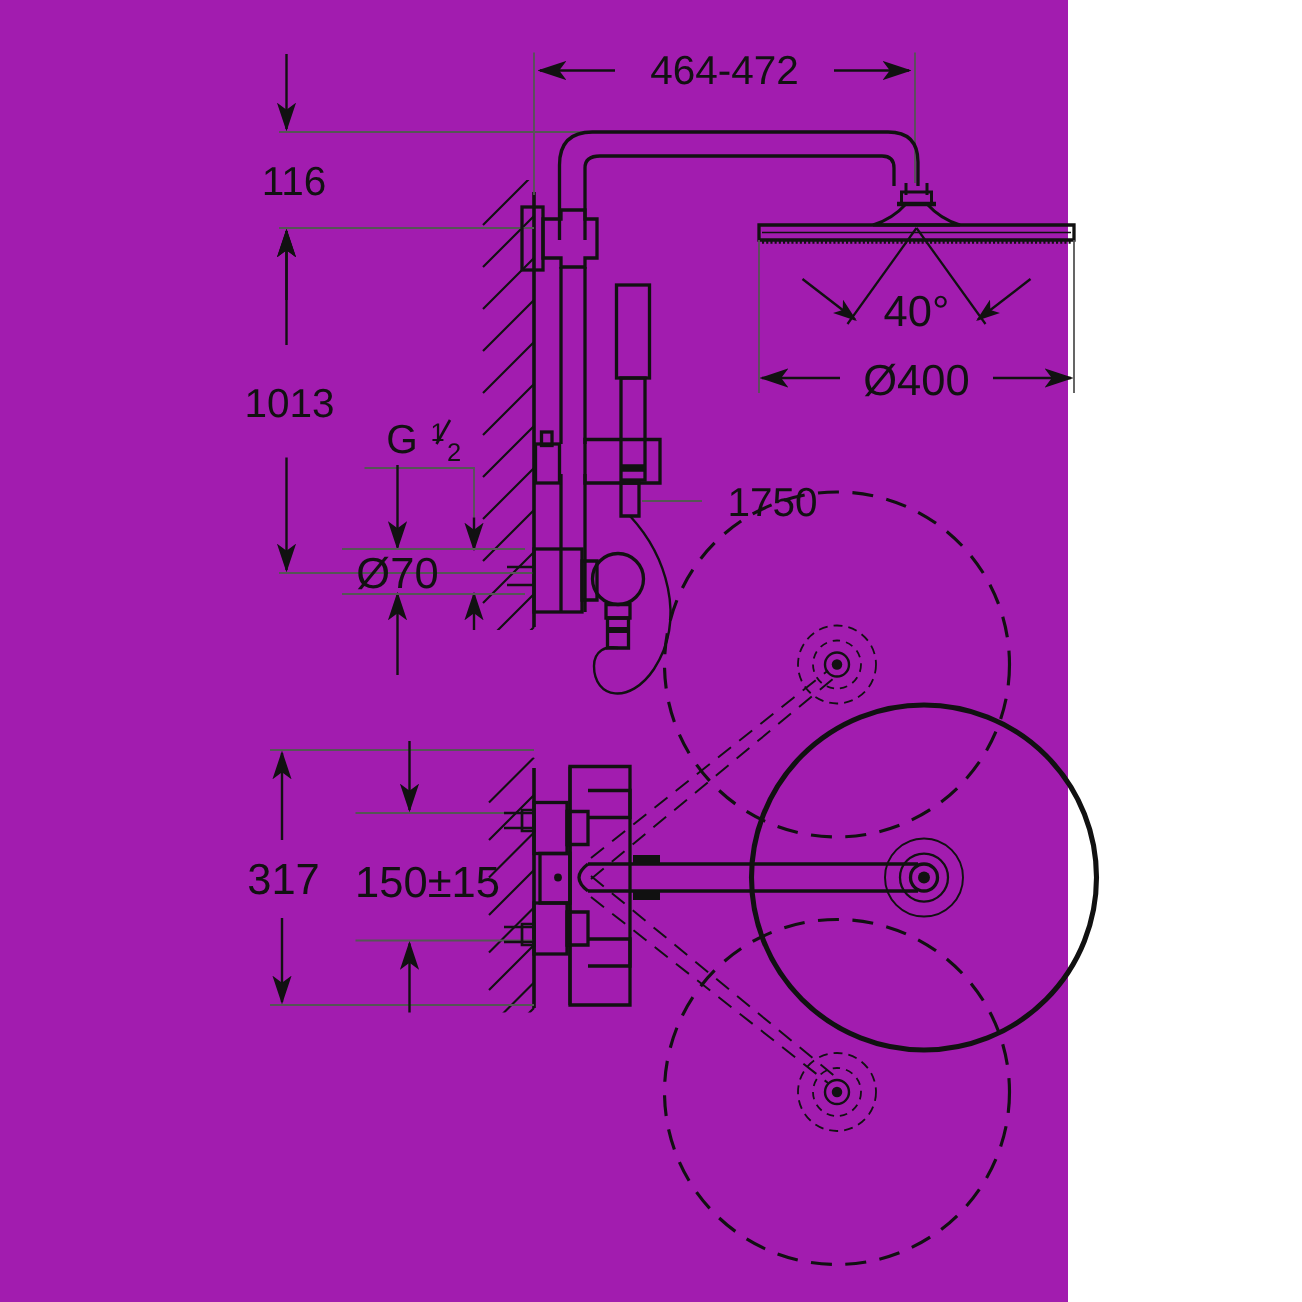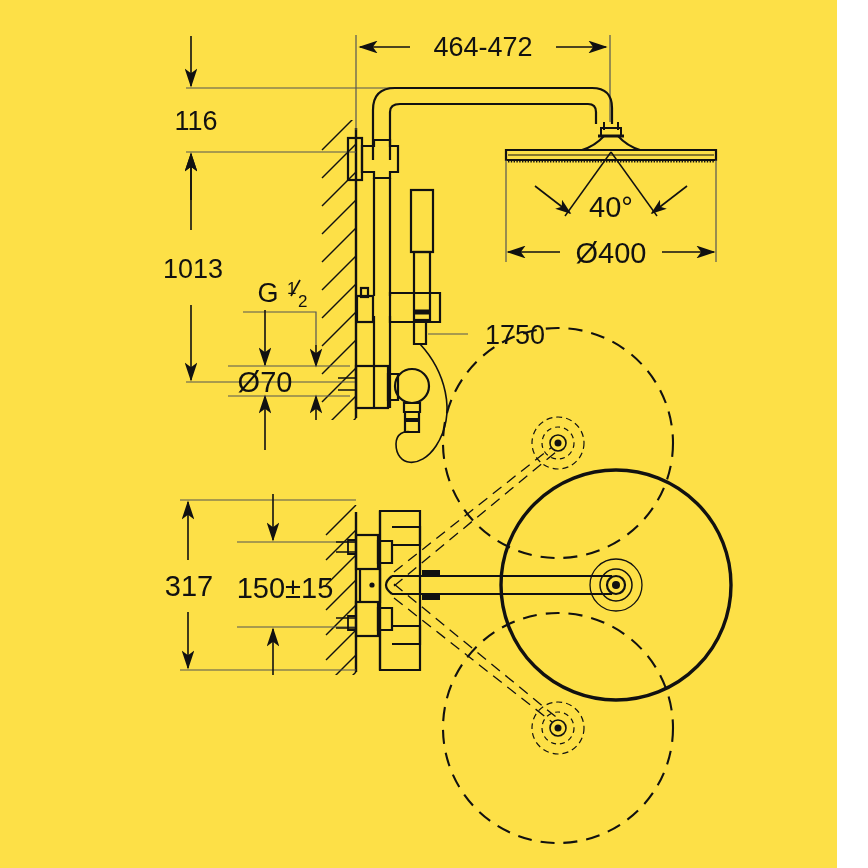--- a/index.html
+++ b/index.html
@@ -1,18 +1,18 @@
 <!DOCTYPE html>
 <html><head>
 <meta charset="utf-8">
 <style>
   html,body{margin:0;padding:0;background:#ffffff;}
   body{width:868px;height:868px;overflow:hidden;
        font-family:"Liberation Sans",sans-serif;}
-  #stage{position:relative;width:837px;height:868px;background:#fde047;}
+  #stage{position:relative;width:712px;height:868px;background:#a21caf;}
   svg{display:block;}
   .dimtext{font-family:"Liberation Sans",sans-serif;fill:#111;}
 </style>
 </head>
 <body>
 
 <div id="stage">
 <svg width="868" height="868" viewBox="0 0 868 868">
 
   <defs>

